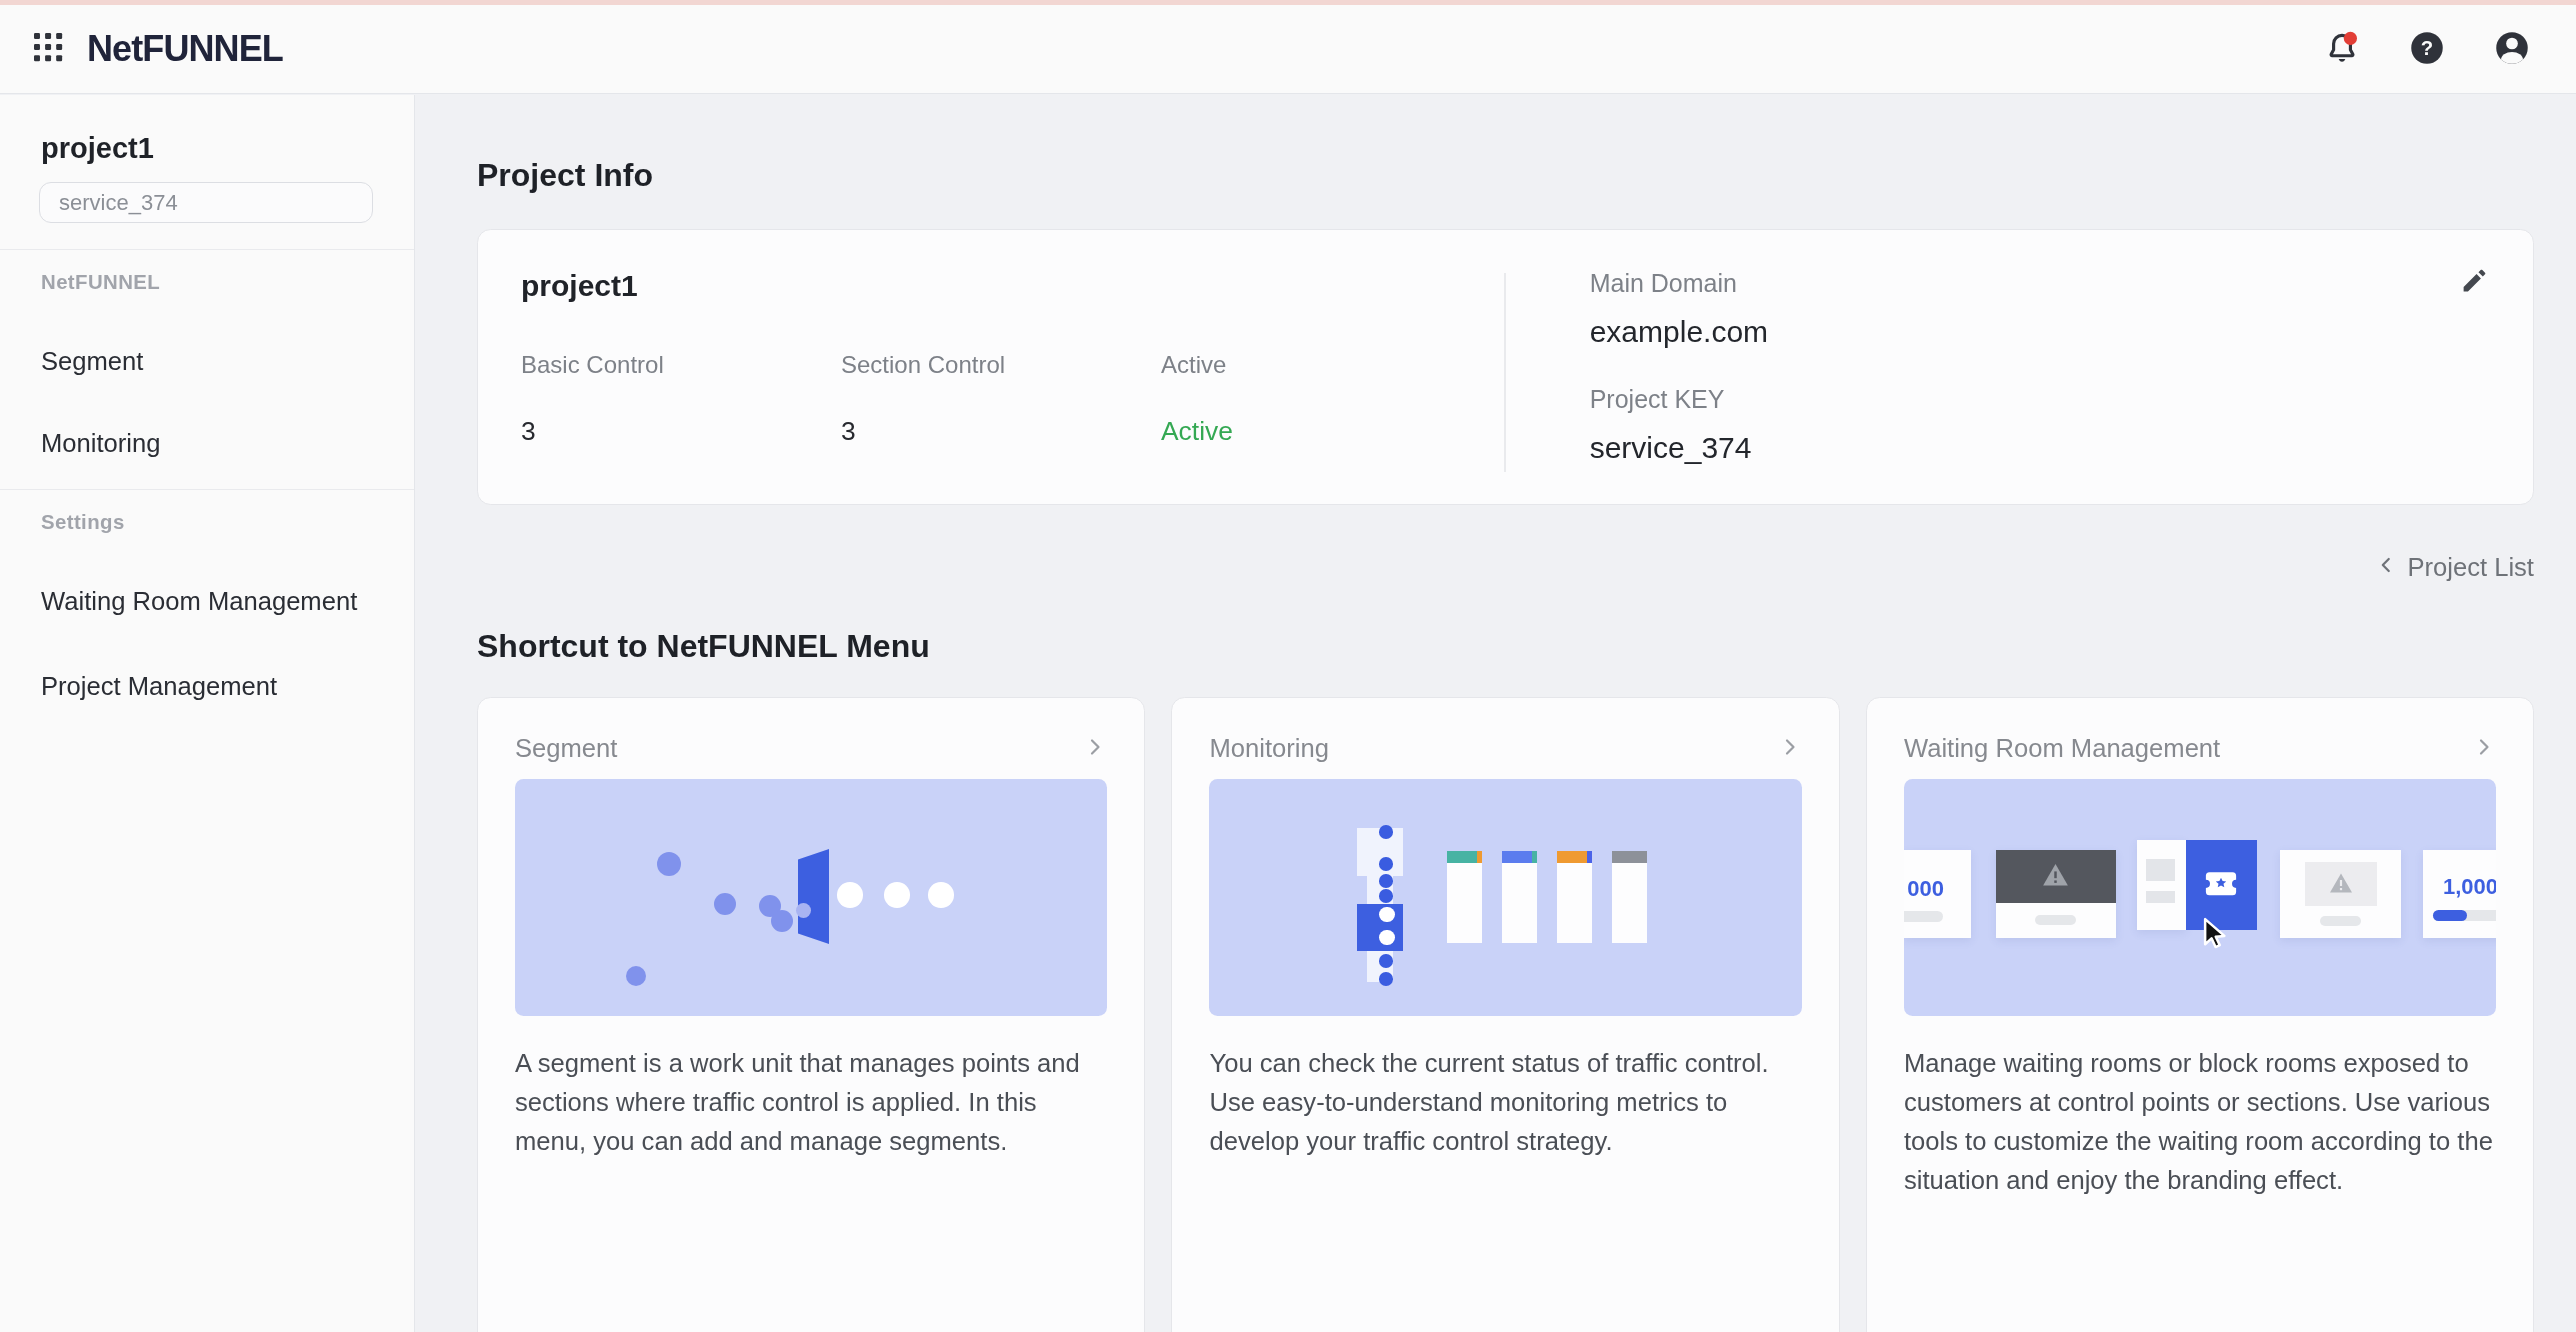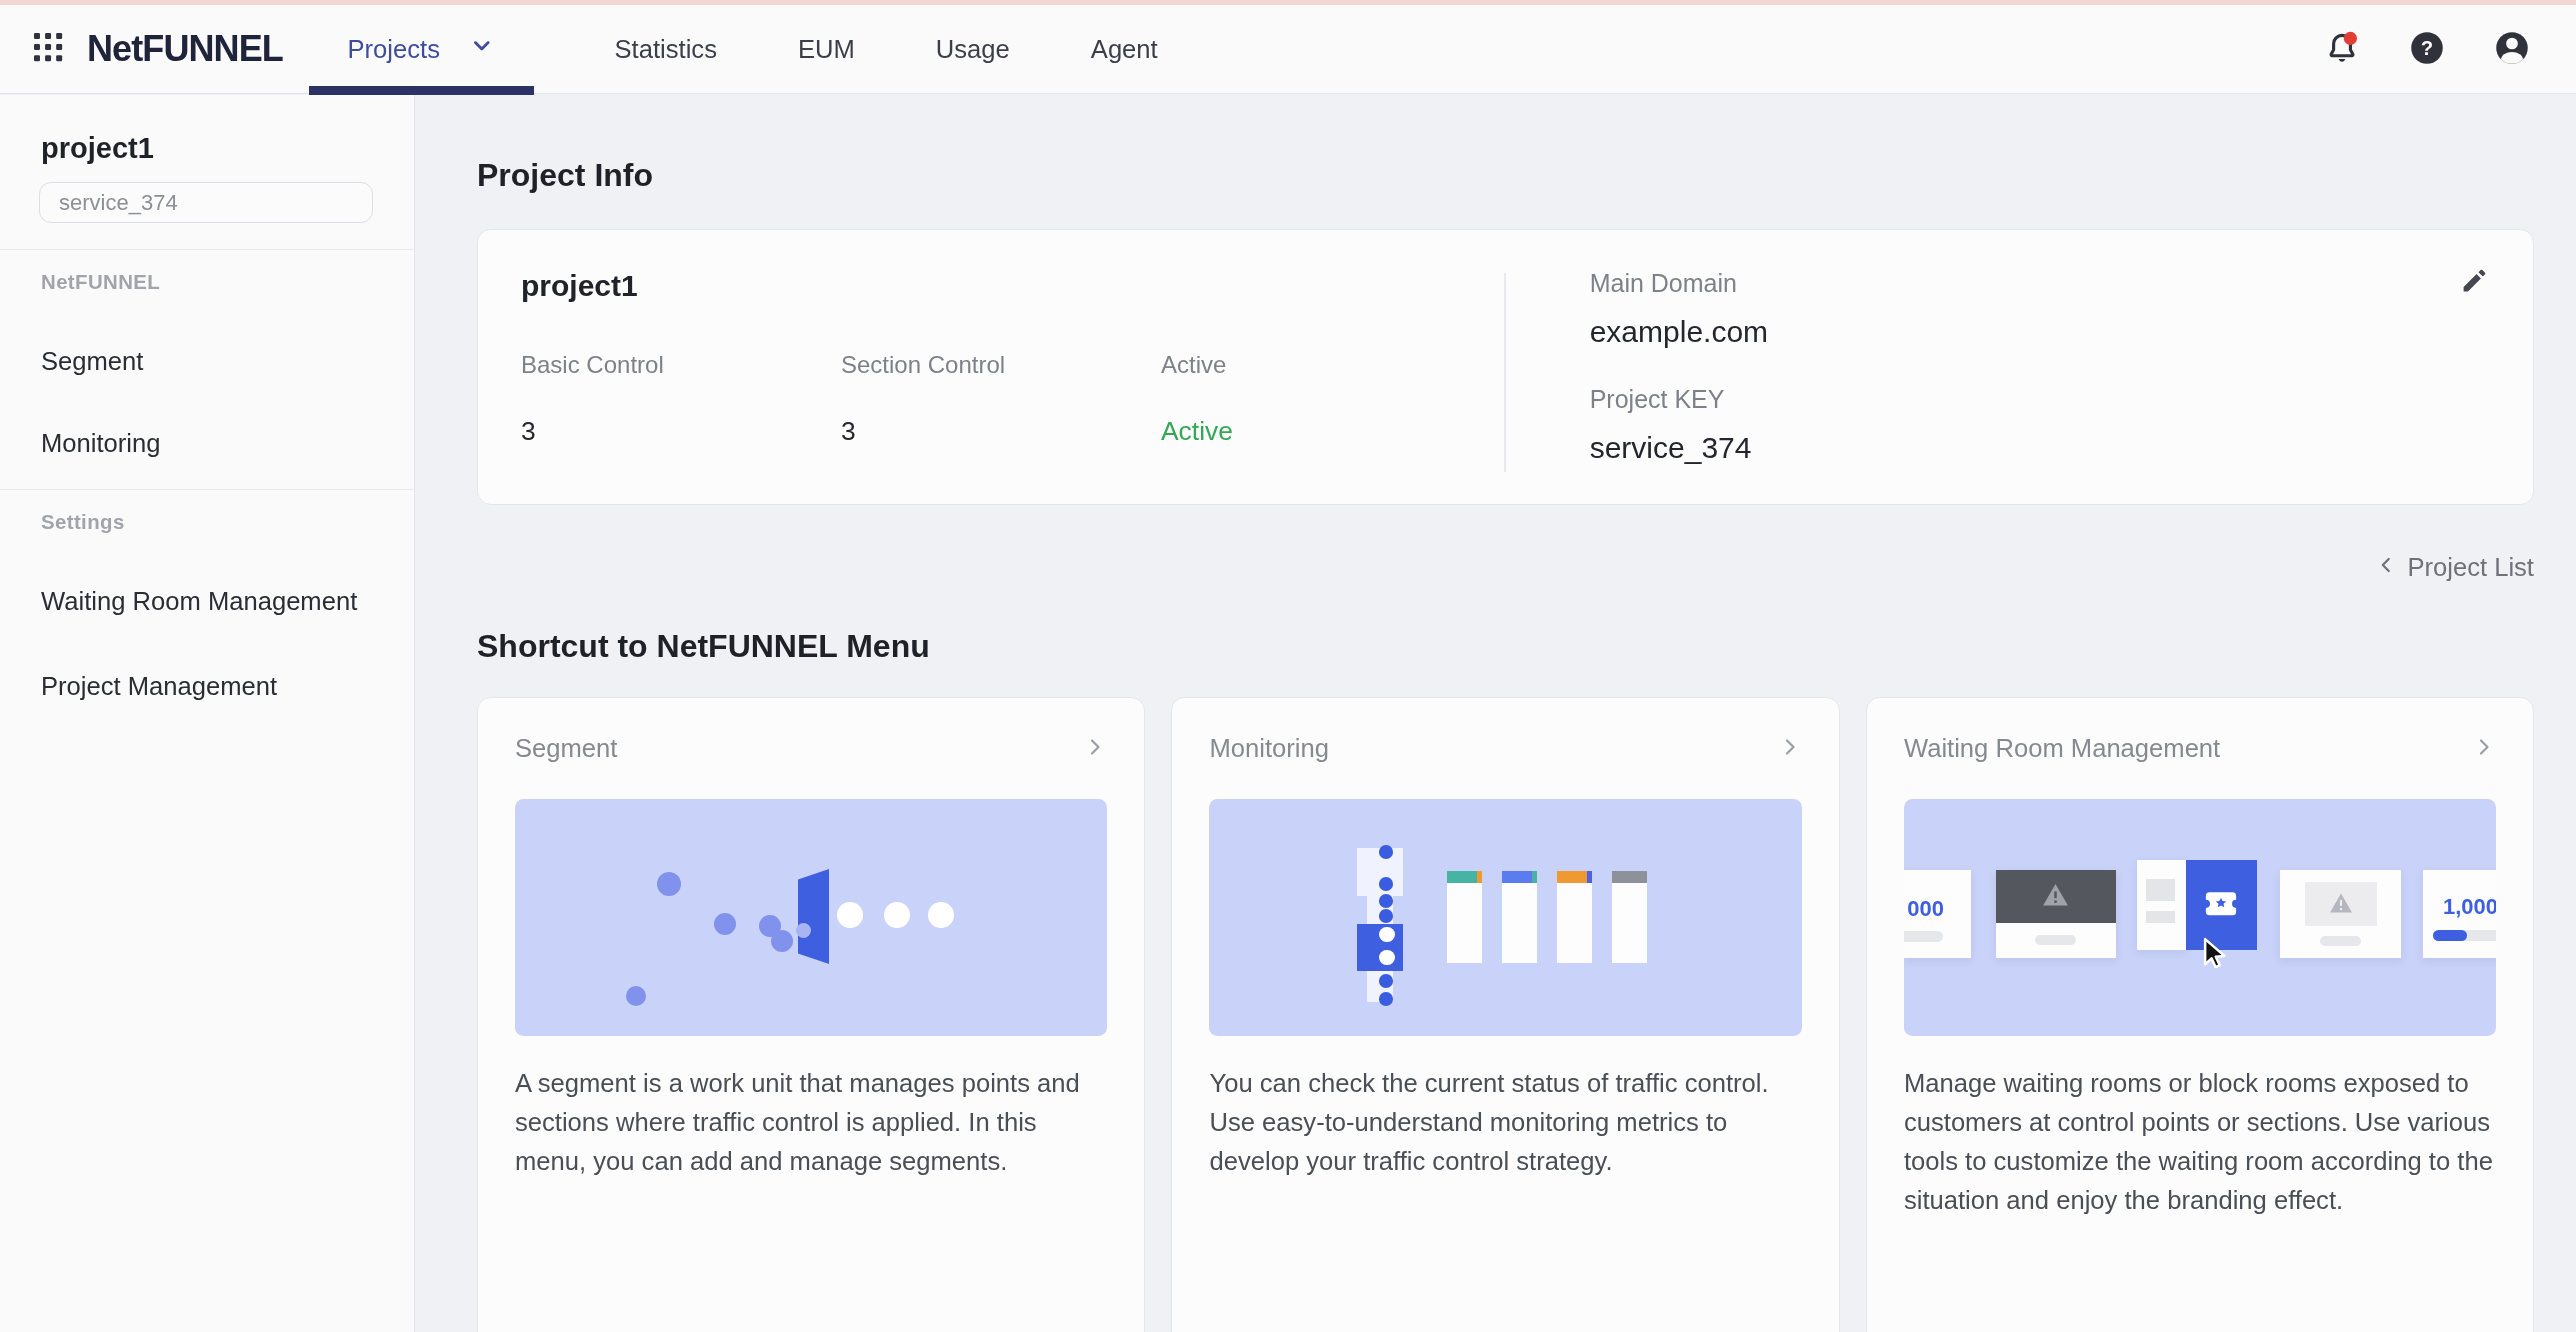--- a/index.html
+++ b/index.html
@@ -56,21 +56,21 @@
 
   .list-row{display:flex;justify-content:flex-end;margin-top:48px;}
   .list-link{display:flex;align-items:center;gap:10.2px;font-size:25.6px;color:#6e7278;cursor:pointer;}
 
   .shortcut-title{margin:46px 0 0 0;font-size:32px;font-weight:600;color:#1e2127;}
   .cards-row{display:flex;gap:26.4px;margin-top:32px;}
   .sc-card{width:669px;height:690px;box-sizing:border-box;background:#fcfcfd;border:1.7px solid #e5e6ea;
            border-radius:13.6px;padding:36px 37px;cursor:pointer;}
   .sc-head{display:flex;justify-content:space-between;align-items:center;}
   .sc-title{font-size:25.6px;color:#86898f;}
-  .sc-illus{margin-top:36px;height:237px;border-radius:8.5px;background:#c9d2f8;position:relative;overflow:hidden;}
+  .sc-illus{margin-top:16px;height:237px;border-radius:8.5px;background:#c9d2f8;position:relative;overflow:hidden;}
   .sc-desc{margin-top:28px;font-size:25.6px;line-height:39px;color:#4a4e55;}
 
   
   .dotp{position:absolute;border-radius:50%;background:#8092ec;}
   .dotw{position:absolute;border-radius:50%;background:#ffffff;}
   .seg-door{position:absolute;left:283px;top:70px;width:31px;height:95px;background:#3d5fe0;
             clip-path:polygon(0 11%,100% 0,100% 100%,0 89%);}
   .seg-door-dot{position:absolute;left:281px;top:124px;width:15.3px;height:15.3px;border-radius:50%;background:#a9b4f2;}
 
   
@@ -114,35 +114,20 @@
               <rect x="26" y="13" width="7" height="7" rx="1.4"></rect>
             <rect x="0" y="26" width="7" height="7" rx="1.4"></rect>
               <rect x="13" y="26" width="7" height="7" rx="1.4"></rect>
               <rect x="26" y="26" width="7" height="7" rx="1.4"></rect>
           </g>
         </svg>
       </span>
     </div>
     <div class="logo">NetFUNNEL</div>
 
-    <nav class="nav">
-      <div class="nav-tab">
-        <span>Projects</span>
-        <span>
-          <svg width="25.6" height="25.6" viewBox="0 0 24 24">
-              <path d="M6 9l6 6 6-6" stroke="#3d4c9f" stroke-width="2.6" fill="none" stroke-linecap="round" stroke-linejoin="round"></path>
-            </svg>
-        </span>
-        <span class="underline"></span>
-      </div>
-      <div class="nav-item">Statistics</div>
-      <div class="nav-item">EUM</div>
-      <div class="nav-item">Usage</div>
-      <div class="nav-item">Agent</div>
-    </nav>
 
     <div class="top-icons">
       <div class="icon-btn">
         <span>
           <svg width="36" height="36" viewBox="0 0 24 24">
             <path d="M12 3.6c-3.1 0-5.6 2.5-5.6 5.6v3.9l-1.6 3c-.25.5.1 1.05.66 1.05h13.1c.56 0 .91-.55.66-1.05l-1.6-3V9.2c0-3.1-2.5-5.6-5.6-5.6z" fill="none" stroke="#2f323a" stroke-width="2.1" stroke-linejoin="round"></path>
             <path d="M9.8 19.4c.3 1.1 1.15 1.8 2.2 1.8s1.9-.7 2.2-1.8z" fill="#2f323a"></path>
             <circle cx="17.6" cy="5.6" r="4.4" fill="#e23e36"></circle>
           </svg>
         </span>

